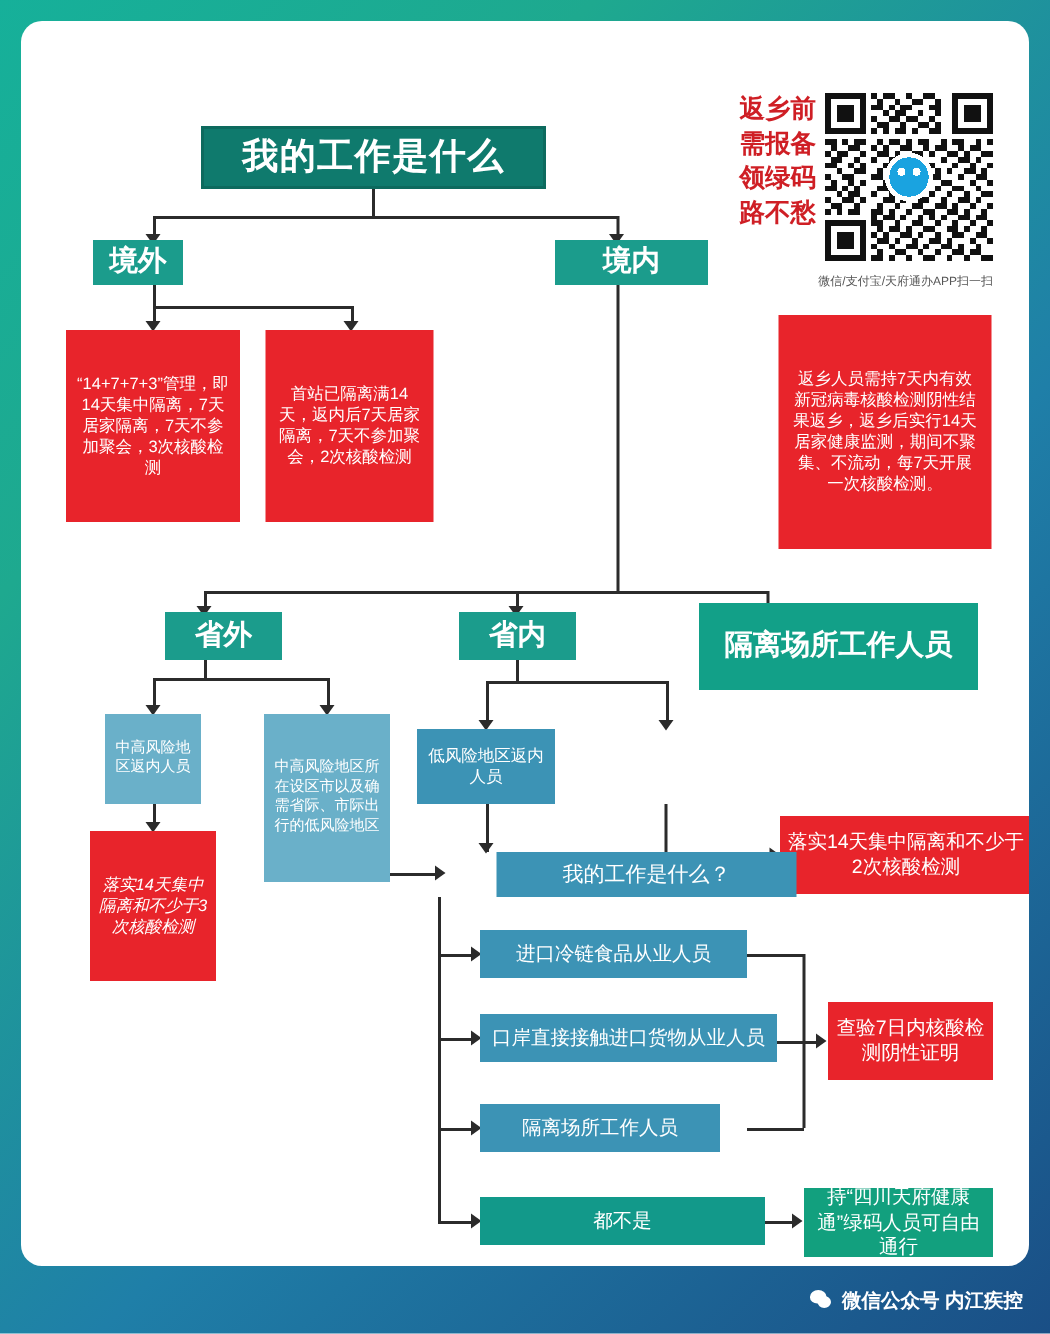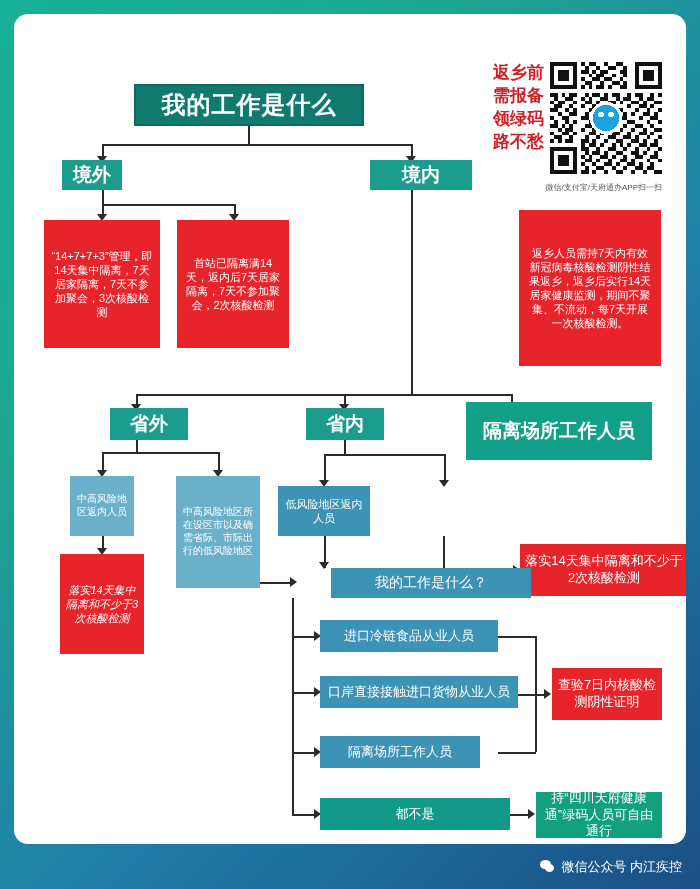--- a/index.html
+++ b/index.html
@@ -30,21 +30,21 @@
   .mid{font-size:13px;}
   .line{position:absolute;background:#2b2b2b;}
   .h{height:1.6px;}
   .v{width:1.6px;}
   .arrow{position:absolute;width:0;height:0;border-left:5px solid transparent;border-right:5px solid transparent;border-top:7px solid #2b2b2b;}
   .arrowr{position:absolute;width:0;height:0;border-top:5px solid transparent;border-bottom:5px solid transparent;border-left:7px solid #2b2b2b;}
   .qrwrap{position:absolute;right:24px;top:48px;display:flex;align-items:flex-start;}
   .qrtext{color:#cf1f25;font-size:17px;font-weight:bold;line-height:1.35;text-align:left;margin-right:6px;white-space:pre-line;}
   .qr{width:112px;height:112px;position:relative;background:#fff;}
   .qrcaption{position:absolute;right:24px;top:168px;font-size:8px;color:#555;}
-  .footer{position:absolute;left:0;bottom:0;width:700px;height:45px;display:flex;align-items:center;justify-content:flex-end;padding-right:18px;box-sizing:border-box;color:#fff;font-size:13px;}
+  .footer{position:absolute;left:0;bottom:0;width:700px;height:45px;display:flex;align-items:center;justify-content:flex-end;padding-right:18px;box-sizing:border-box;color:#fff;font-size:13px;font-weight:bold;}
   .wechat{display:inline-block;width:15px;height:13px;margin-right:6px;position:relative;}
   .wechat .b1{position:absolute;left:0;top:0;width:11px;height:9px;background:#fff;border-radius:50% 50% 45% 45%;}
   .wechat .b2{position:absolute;left:5px;top:4px;width:9px;height:8px;background:#fff;border-radius:50%;}
 </style>
 </head>
 <body>
 
 <div class="canvas">
 
   <div class="node title" style="left:120px;top:70px;width:230px;height:42px;">我的工作是什么</div>

